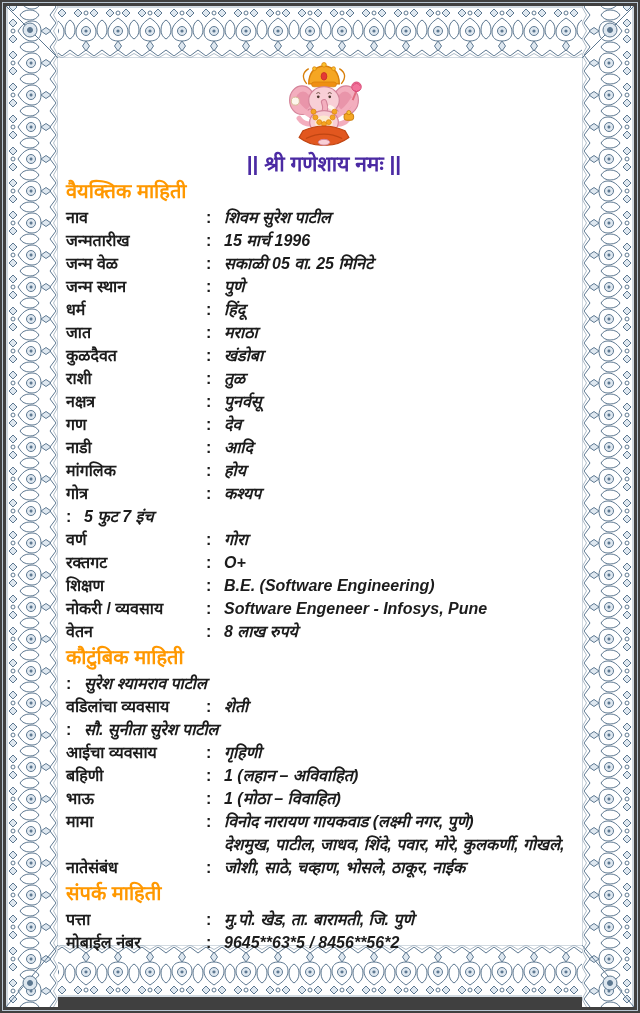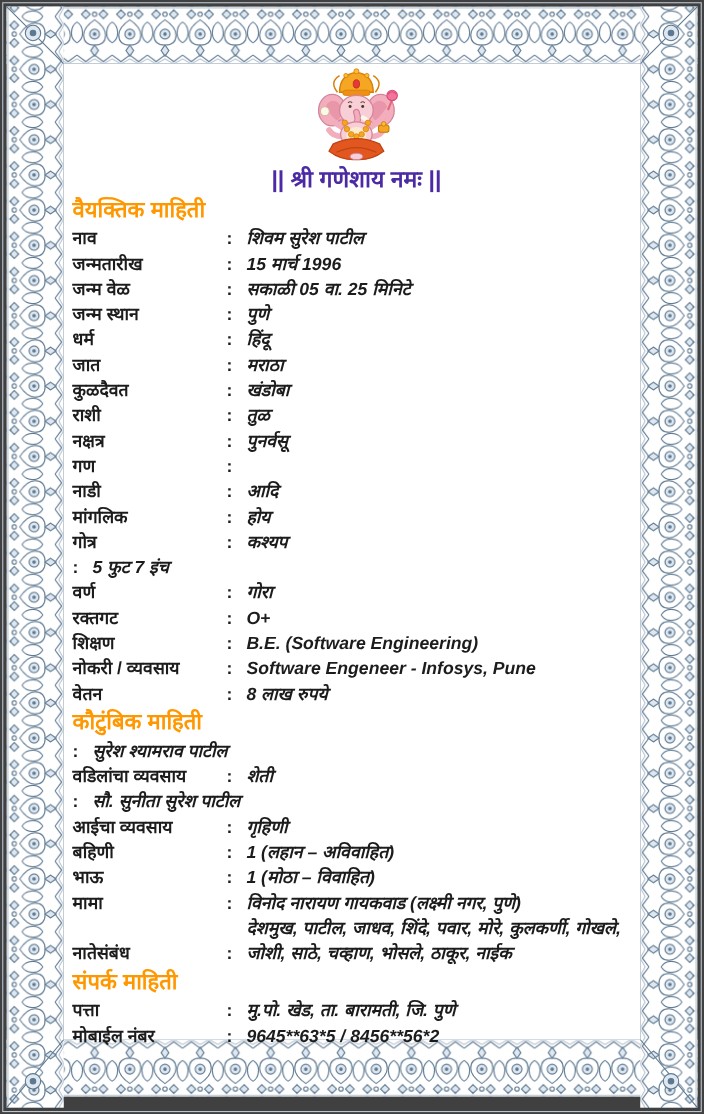--- a/index.html
+++ b/index.html
@@ -182,20 +182,21 @@
 
         <div class="row">
           <span class="lbl">नक्षत्र</span>
           <span class="colon">:</span>
           <span class="val">पुनर्वसू</span>
         </div>
 
         <div class="row">
           <span class="lbl">गण</span>
           <span class="colon">:</span>
+          <span class="val">देव</span>
         </div>
 
         <div class="row">
           <span class="lbl">नाडी</span>
           <span class="colon">:</span>
           <span class="val">आदि</span>
         </div>
 
         <div class="row">
           <span class="lbl">मांगलिक</span>

